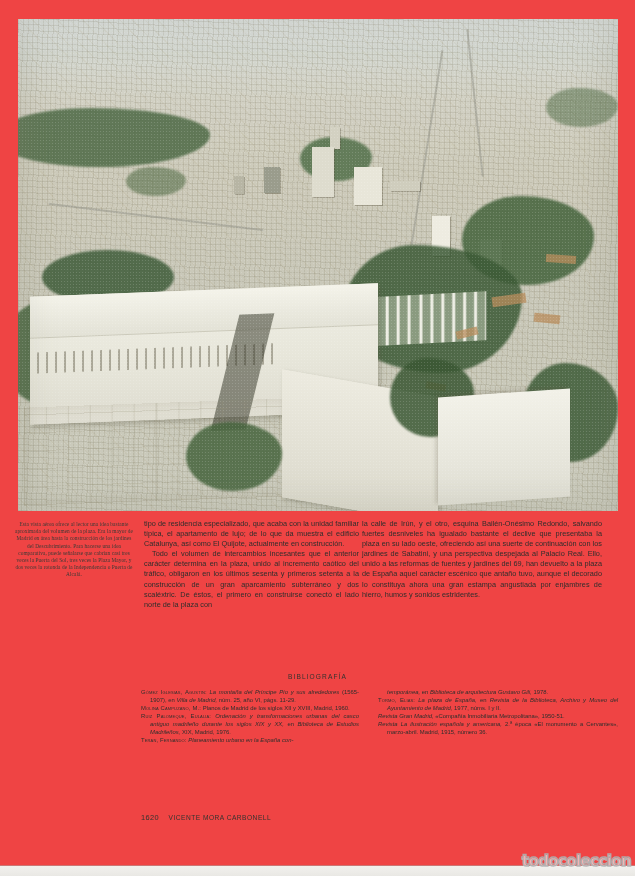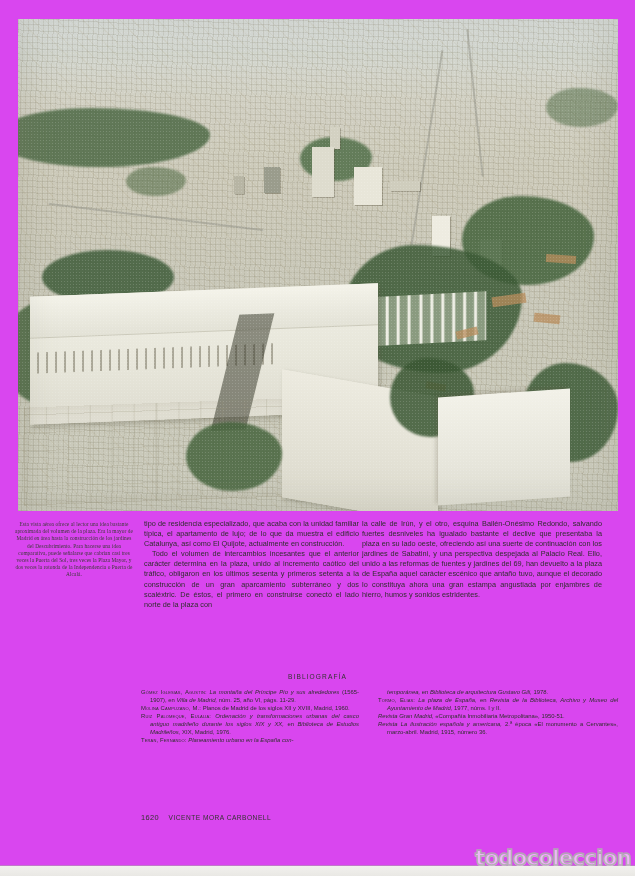--- a/index.html
+++ b/index.html
@@ -5,21 +5,21 @@
   html,body{margin:0;padding:0;}
   body{
     width:635px;height:876px;
     background:#ffffff;
     font-family:"Liberation Sans", sans-serif;
     overflow:hidden;
     position:relative;
   }
   .page{
     position:absolute;inset:0;
-    background:#d946ef;
+    background:#ef4444;
   }
 
   
   .photo-frame{
     position:absolute;
     left:18px;top:19px;
     width:600px;height:492px;
     overflow:hidden;
     background:#cfd3c2;
   }
@@ -189,21 +189,21 @@
   .footer{
     position:absolute;left:141px;top:813px;
     font-size:7.4px;letter-spacing:.4px;color:#33332f;
   }
   .footer .pg{margin-right:7px;}
   .footer .auth{font-size:6.6px;letter-spacing:.5px;}
 
   
   .watermark{
     position:absolute;right:4px;bottom:6px;
-    font-size:21px;font-weight:bold;
+    font-size:15px;font-weight:bold;
     letter-spacing:-.6px;
     color:rgba(255,255,255,0);
     -webkit-text-stroke:1.6px rgba(176,176,176,.92);
     text-shadow:0 1px 0 rgba(255,255,255,.6);
     font-family:"DejaVu Sans", sans-serif;
     user-select:none;
     margin-left:48px;
   }
   .edge-line{
     position:absolute;left:0;bottom:10px;width:635px;height:1px;

